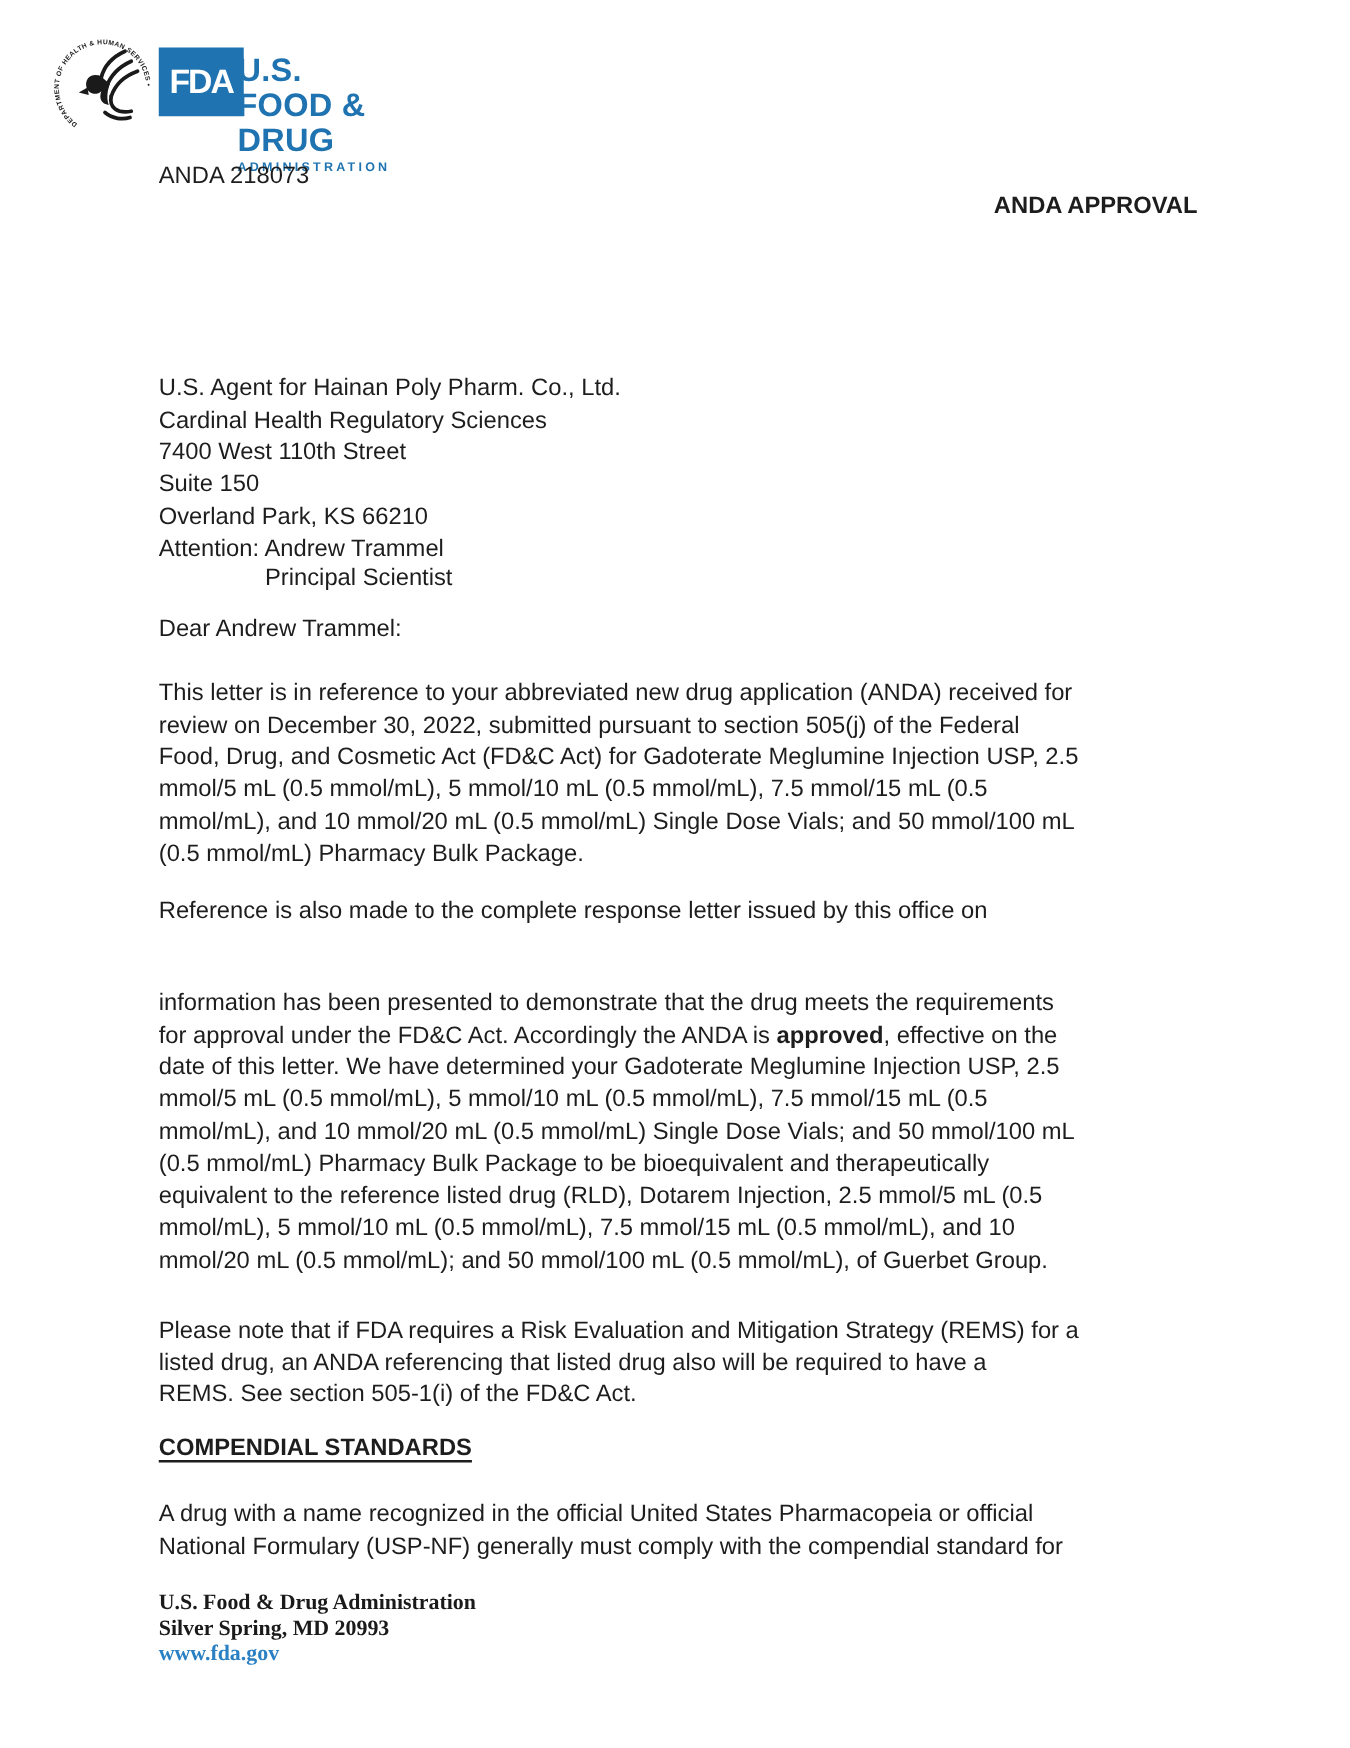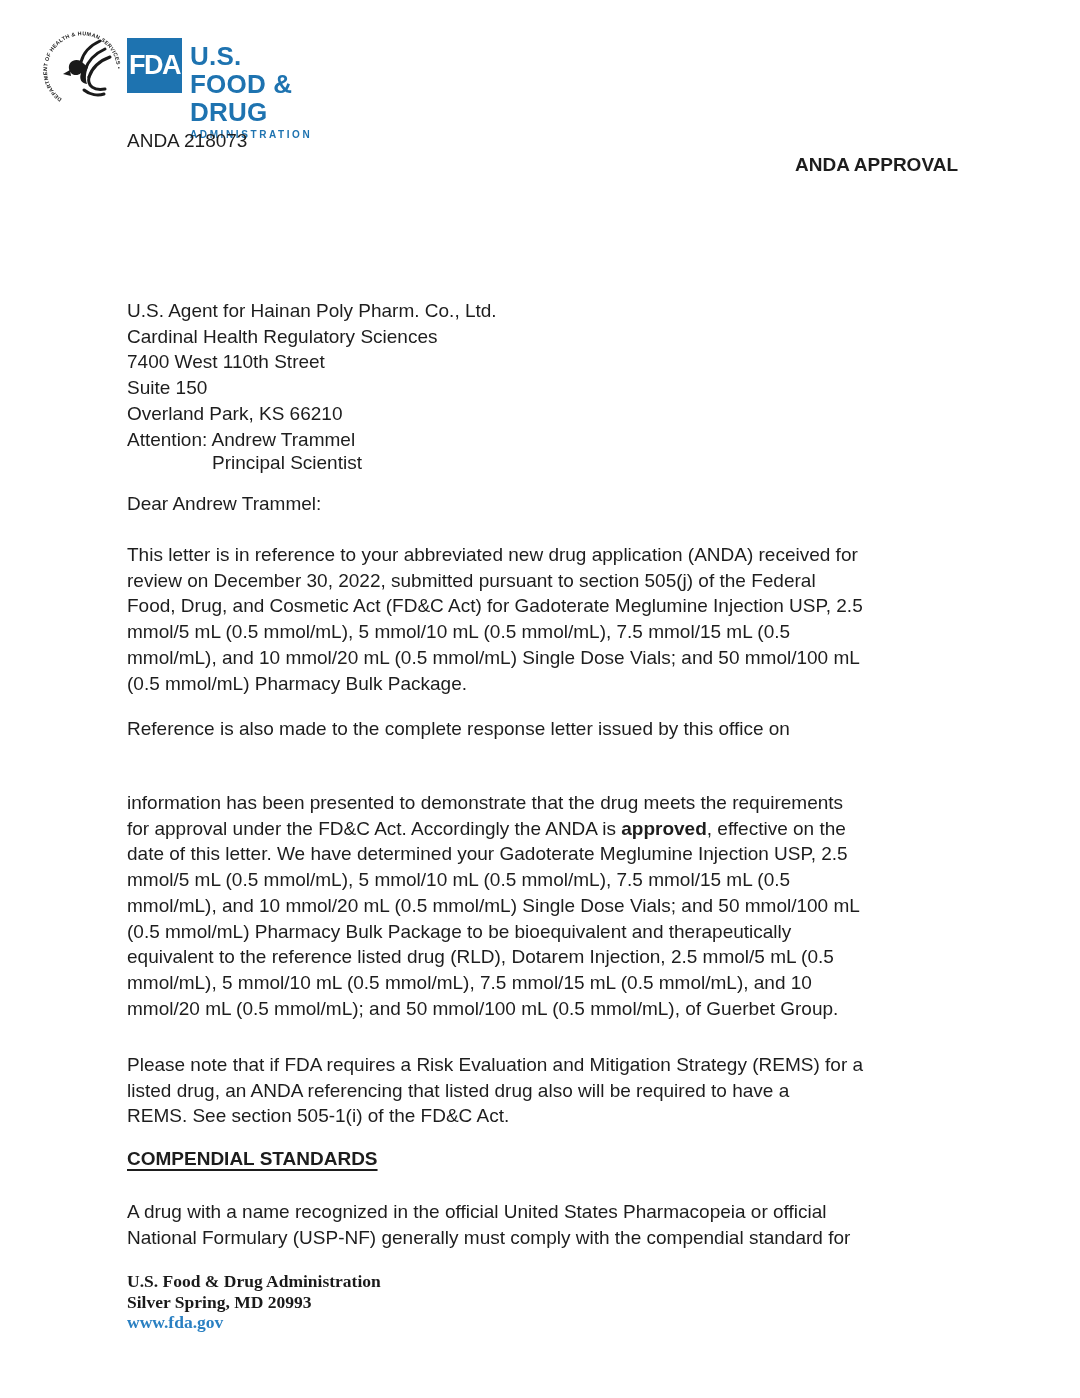--- a/index.html
+++ b/index.html
@@ -20,21 +20,21 @@
   }
   .body-text { font-size: 19px; line-height: 25.7px; }
   .tline { white-space: pre; }
   .b, .bold { font-weight: 700; }
 
   
   .logos { position: absolute; left: 40px; top: 26px; height: 86px; }
   .hhs-seal { position: absolute; left: 0; top: 2px; width: 84px; height: 84px; }
   .fda-square {
     position: absolute; left: 87px; top: 12px;
-    width: 55px; height: 55px;
+    width: 68px; height: 55px;
     background: var(--brand-blue);
     color: #ffffff;
     display: flex; align-items: center; justify-content: center;
     font-weight: 700; font-size: 27px; letter-spacing: -1.5px;
   }
   .wordmark { position: absolute; left: 150px; top: 16px; color: var(--brand-blue); }
   .wordmark-1 { font-size: 26px; font-weight: 700; letter-spacing: 0.2px; line-height: 28px; }
   .wordmark-2 { font-size: 10px; font-weight: 700; letter-spacing: 2.6px; margin-top: 3px; }
 
   

